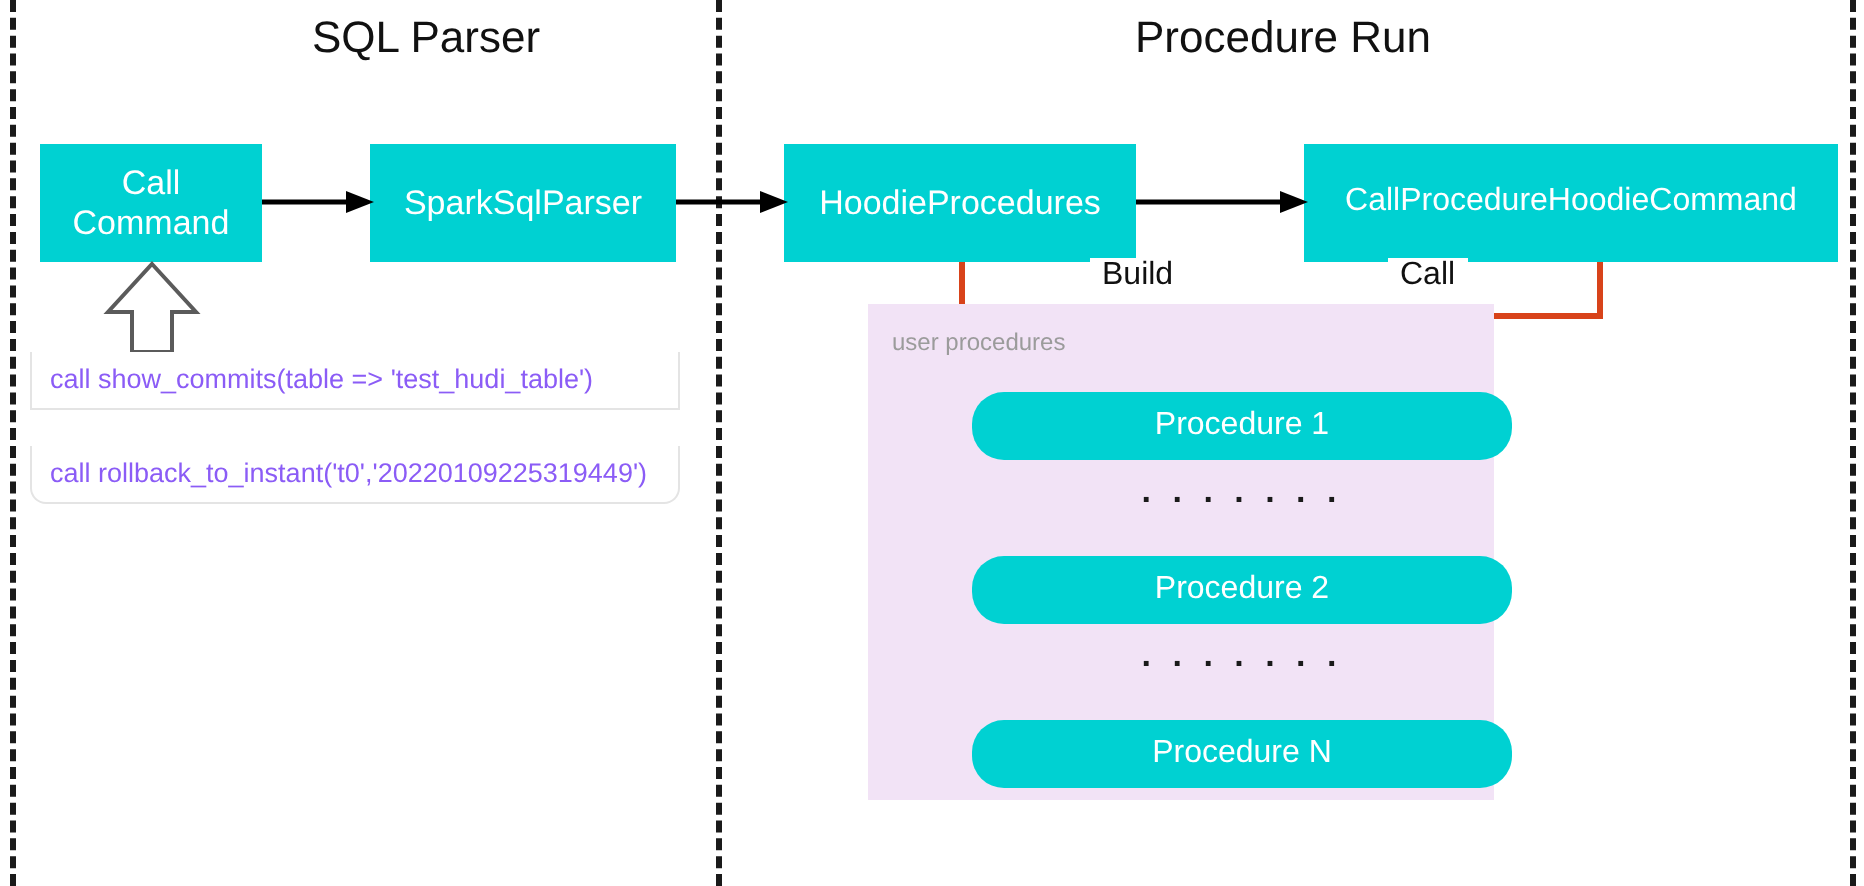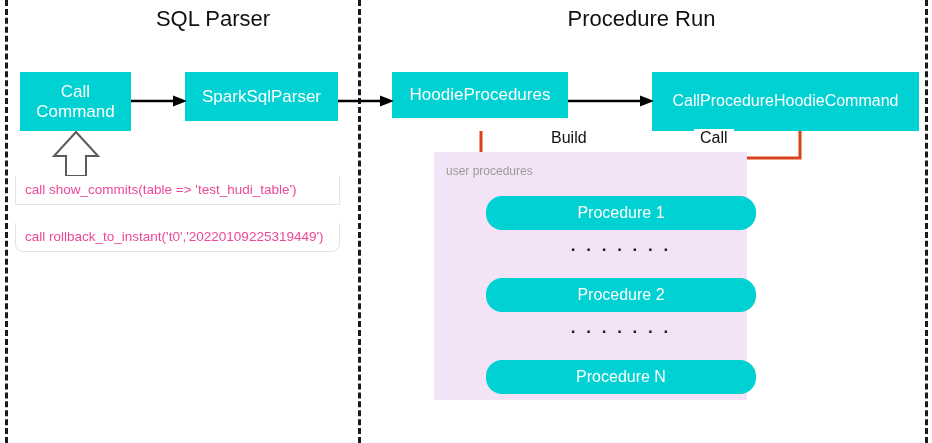--- a/index.html
+++ b/index.html
@@ -47,22 +47,22 @@
     display: flex;
     align-items: center;
     justify-content: center;
     text-align: center;
     font-size: 17px;
     line-height: 1.15;
     box-sizing: border-box;
     white-space: pre-line;
   }
   #box-call-command { left: 20px;  top: 72px; width: 111px; height: 59px; }
-  #box-spark-parser { left: 185px; top: 72px; width: 153px; height: 49px; }
-  #box-hoodie-procs { left: 392px; top: 72px; width: 176px; height: 46px; }
+  #box-spark-parser { left: 185px; top: 72px; width: 153px; height: 59px; }
+  #box-hoodie-procs { left: 392px; top: 72px; width: 176px; height: 59px; }
   #box-callproc-cmd { left: 652px; top: 72px; width: 267px; height: 59px; font-size: 16px;}
 
   
   .harrow {
     position: absolute;
     height: 12px;
   }
   #arrow-cc-ssp  { left: 131px; top: 95px; width: 56px; }
   #arrow-ssp-hp  { left: 338px; top: 95px; width: 56px; }
   #arrow-hp-cphc { left: 568px; top: 95px; width: 86px; }
@@ -92,21 +92,21 @@
     color: #1d1d1d;
     box-sizing: border-box;
     height: 31px;
   }
   .sql-row-cell {
     background: #ffffff;
     border: 1px solid #e4e4e4;
     border-top: none;
     padding: 6px 9px;
     font-size: 13.5px;
-    color: #ec4899;
+    color: #8b5cf6;
     box-sizing: border-box;
     height: 29px;
     white-space: nowrap;
   }
   .sql-row-cell.last { border-radius: 0 0 8px 8px; margin-top: 18px; }
 
   
   #orange-connectors {
     position: absolute;
     left: 470px;

